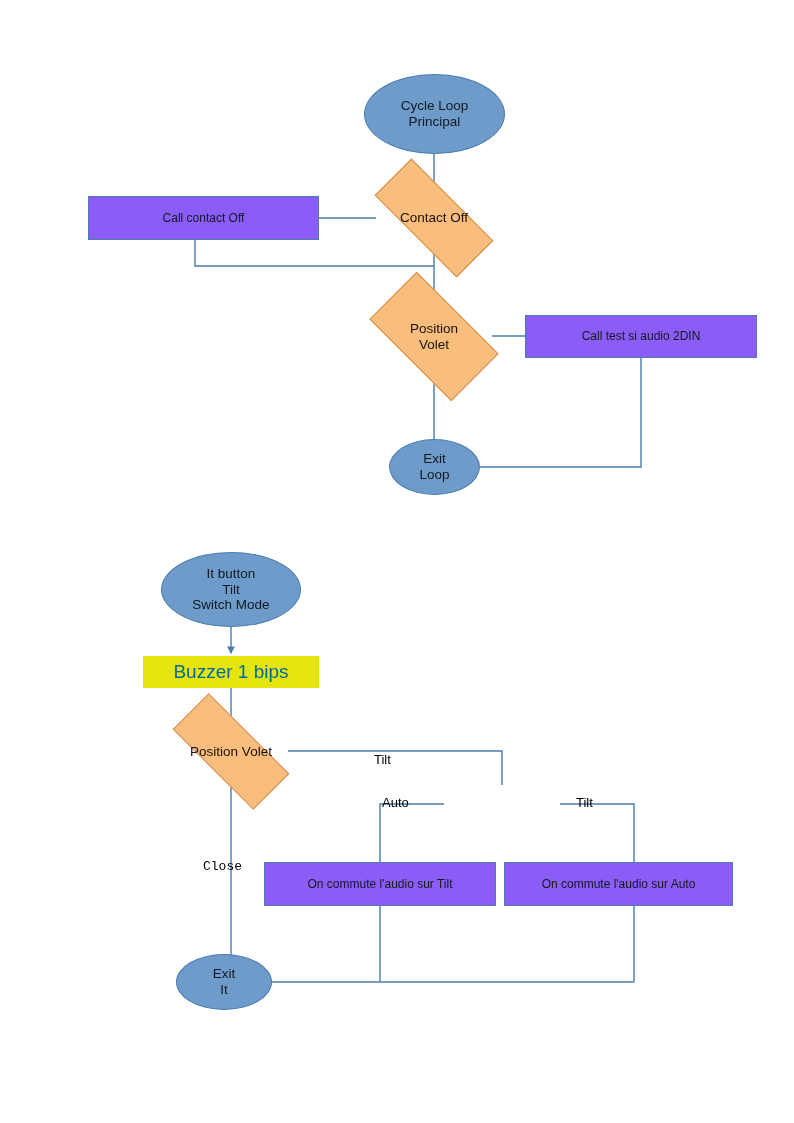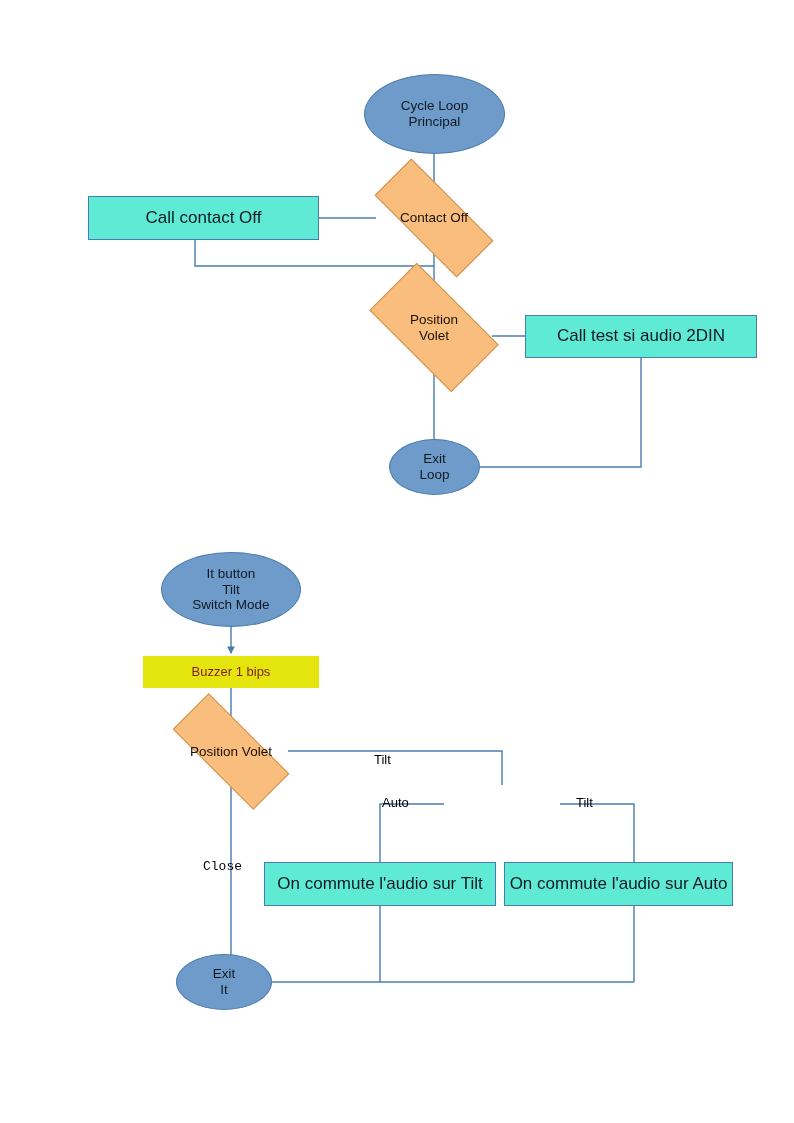--- a/index.html
+++ b/index.html
@@ -30,30 +30,30 @@
     position: absolute;
     box-sizing: border-box;
     display: flex;
     align-items: center;
     justify-content: center;
     text-align: center;
     line-height: 1.18;
     white-space: pre;
   }
   .node-rect {
-    background: #5eead4;
+    background: #8b5cf6;
     border: 1px solid #4A7CAD;
-    font-size: 17px;
+    font-size: 12px;
     color: #111a22;
   }
   .node-rect-yellow {
     background: #E3E50C;
     border: none;
-    font-size: 13px;
-    color: #7f1d1d;
+    font-size: 19px;
+    color: #0369a1;
   }
   .node-ellipse {
     background: #6E9BC9;
     border: 1px solid #4A7CAD;
     border-radius: 50%;
     font-size: 13.5px;
     color: #111a22;
   }
   .node-diamond {
     font-size: 13.5px;
@@ -139,21 +139,21 @@
 
   <div class="node node-diamond layer-over" style="left:376px; top:192px; width:116px; height:52px;">
     <span class="diamond-shape"></span>
     <span class="diamond-label">Contact Off</span>
   </div>
 
   <div class="node node-rect layer-over" style="left:88px; top:196px; width:231px; height:44px;">
     <span>Call contact Off</span>
   </div>
 
-  <div class="node node-diamond layer-over" style="left:376px; top:294px; width:116px; height:67px;">
+  <div class="node node-diamond layer-over" style="left:376px; top:303px; width:116px; height:67px;">
     <span class="diamond-shape"></span>
     <span class="diamond-label">Position
 Volet</span>
   </div>
 
   <div class="node node-rect layer-over" style="left:525px; top:315px; width:232px; height:43px;">
     <span>Call test si audio 2DIN</span>
   </div>
 
   <div class="node node-ellipse layer-over" style="left:389px; top:439px; width:91px; height:56px;">

